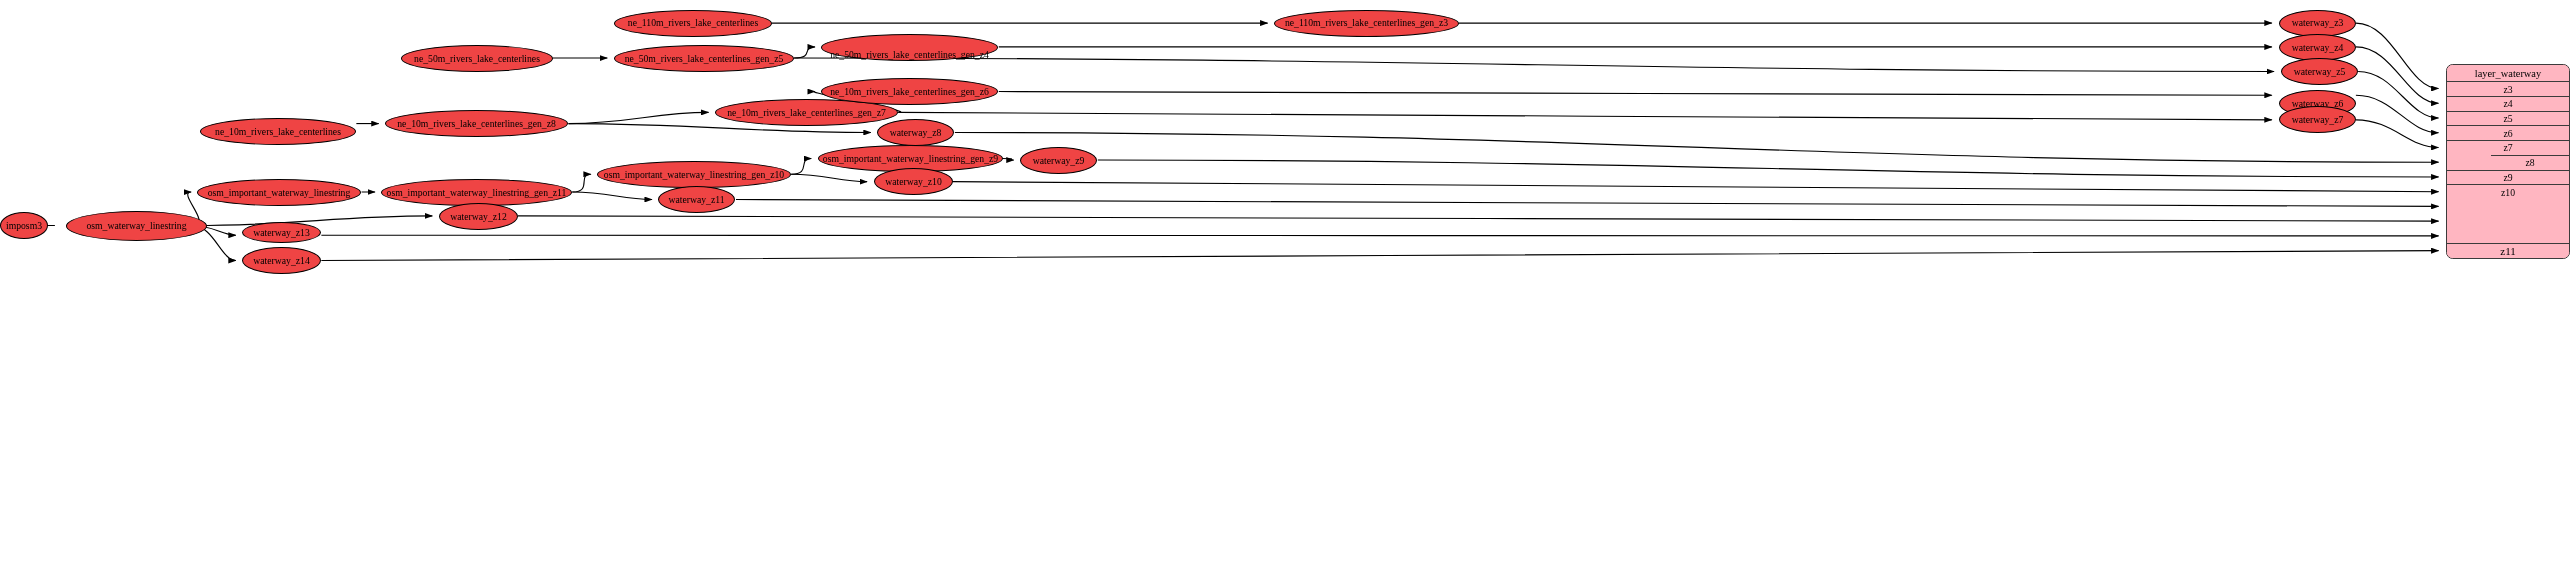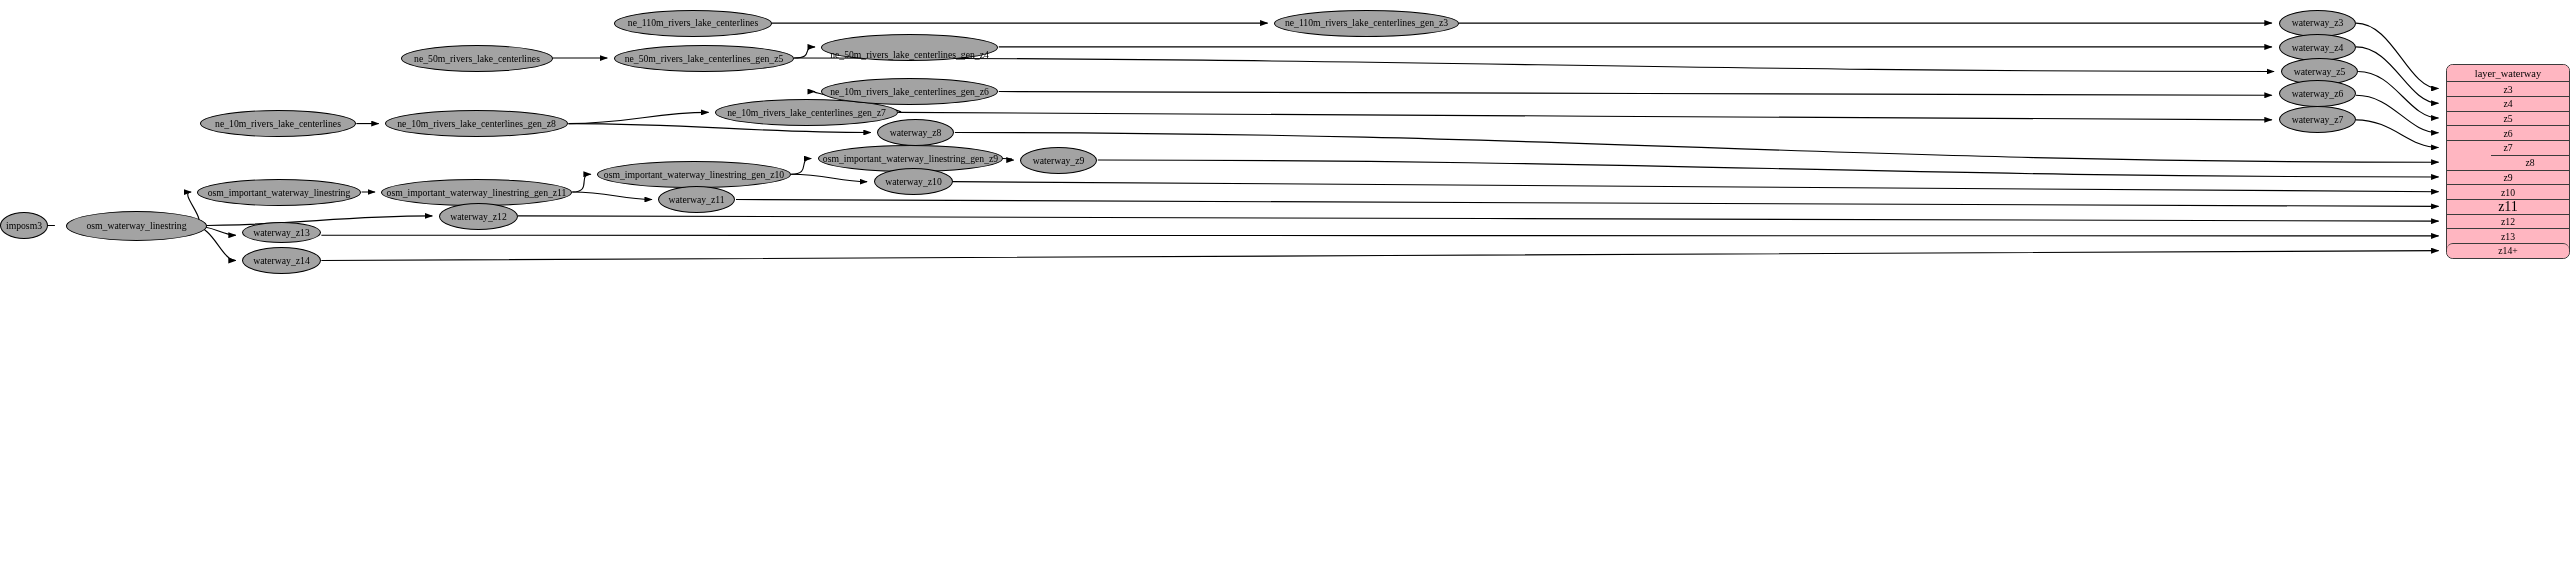--- a/index.html
+++ b/index.html
@@ -1,20 +1,20 @@
 <!DOCTYPE html>
 <html style="font-size:12px"><head>
 <meta charset="utf-8">
 <style>
   html,body{margin:0;padding:0;background:#ffffff;}
   body{font-family:"Liberation Serif","DejaVu Serif",serif;}
   #stage{position:relative;width:2576px;height:568px;background:#fff;overflow:hidden;}
   #edges{position:absolute;left:0;top:0;width:2576px;height:568px;}
   .node{position:absolute;box-sizing:border-box;display:flex;align-items:center;justify-content:center;
-        border:1.2px solid #000;border-radius:50%;background:#a3a3a3;color:#000;white-space:nowrap;}
+        border:1.2px solid #000;border-radius:50%;background:#ef4444;color:#000;white-space:nowrap;}
   .node span{display:block;line-height:1;pointer-events:none;}
   .tbl{position:absolute;box-sizing:border-box;border:1.2px solid #3b3b3b;border-radius:6.7px;
        background:#ffb6c1;overflow:hidden;}
   .tbl .row{box-sizing:border-box;display:flex;align-items:center;justify-content:center;
             border-top:1.2px solid #3b3b3b;color:#000;background:#ffb6c1;white-space:nowrap;}
   .tbl .hdr{border-top:none;}
 </style>
 </head>
 <body>
 
@@ -63,21 +63,21 @@
         <path d="M431,350 C1629.26,350 2085.74,336.7 3275,336.7" marker-end="url(#ah)"></path>
       </g>
   </svg>
   <div id="nodes">
       <div class="node" style="left: 0px; top: 212px; width: 48px; height: 27px; font-size: 9.7px;">
         <span>imposm3</span>
       </div>
       <div class="node" style="left: 66px; top: 211px; width: 141px; height: 30px; font-size: 9.7px;">
         <span>osm_waterway_linestring</span>
       </div>
-      <div class="node" style="left: 200px; top: 110px; width: 156px; height: 27px; font-size: 9.7px; font-family: Liberation Serif, serif;">
+      <div class="node" style="left: 200px; top: 118px; width: 156px; height: 27px; font-size: 9.7px; font-family: Liberation Serif, serif;">
         <span>ne_10m_rivers_lake_centerlines</span>
       </div>
       <div class="node" style="left: 197px; top: 179px; width: 164px; height: 27px; font-size: 9.7px;">
         <span>osm_important_waterway_linestring</span>
       </div>
       <div class="node" style="left: 242px; top: 222px; width: 79px; height: 21px; font-size: 9.7px;">
         <span>waterway_z13</span>
       </div>
       <div class="node" style="left: 242px; top: 247px; width: 79px; height: 27px; font-size: 9.7px;">
         <span>waterway_z14</span>
@@ -129,39 +129,39 @@
       </div>
       <div class="node" style="left: 2279px; top: 9.7px; width: 77px; height: 27px; font-size: 9.7px;">
         <span>waterway_z3</span>
       </div>
       <div class="node" style="left: 2279px; top: 34px; width: 77px; height: 27px; font-size: 9.7px;">
         <span>waterway_z4</span>
       </div>
       <div class="node" style="left: 2281px; top: 58px; width: 77px; height: 27px; font-size: 9.7px;">
         <span>waterway_z5</span>
       </div>
-      <div class="node" style="left: 2279px; top: 80px; width: 77px; height: 27px; font-size: 9.7px;">
+      <div class="node" style="left: 2279px; top: 90px; width: 77px; height: 27px; font-size: 9.7px;">
         <span>waterway_z6</span>
       </div>
       <div class="node" style="left: 2279px; top: 106px; width: 77px; height: 27px; font-size: 9.7px;">
         <span>waterway_z7</span>
       </div>
       <div class="node" style="left: 1020px; top: 147px; width: 77px; height: 27px; font-size: 9.7px;">
         <span>waterway_z9</span>
       </div>
     </div>
   <div class="tbl" id="layer-table" style="left: 2446px; top: 64px; width: 124px; height: 195px;">
       <div class="row hdr" style="height: 16.4px; font-size: 10.4px;">layer_waterway</div>
       <div class="row" style="height: 14.7px; font-size: 9.7px;">z3</div>
       <div class="row" style="height: 14.7px; font-size: 9.7px;">z4</div>
       <div class="row" style="height: 14.7px; font-size: 9.7px;">z5</div>
       <div class="row" style="height: 14.7px; font-size: 9.7px;">z6</div>
       <div class="row" style="height: 14.7px; font-size: 9.7px;">z7</div>
       <div class="row" style="height: 14.7px; font-size: 9.7px; margin-left: 44px;">z8</div>
       <div class="row" style="height: 14.7px; font-size: 9.7px;">z9</div>
       <div class="row" style="height: 14.7px; font-size: 9.7px;">z10</div>
-      <div class="row" style="height: 14.7px; font-size: 14px;">z11</div>
+      <div class="row" style="height: 14.7px; font-size: 11px; margin-top: 44px;">z11</div>
       <div class="row" style="height: 14.7px; font-size: 9.7px;">z12</div>
       <div class="row" style="height: 14.7px; font-size: 9.7px;">z13</div>
       <div class="row" style="height: 14.7px; font-size: 9.7px; border-radius: 6px;">z14+</div>
     </div>
 </div>
 
 
 </body></html>

